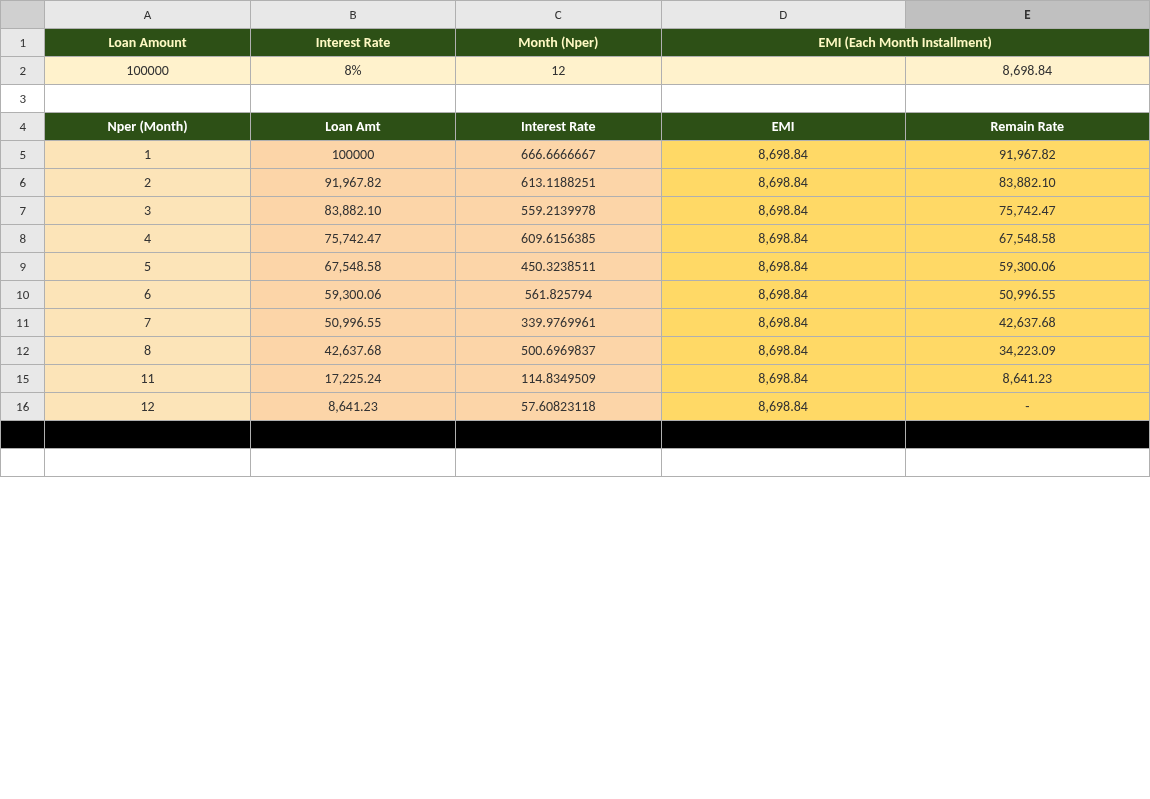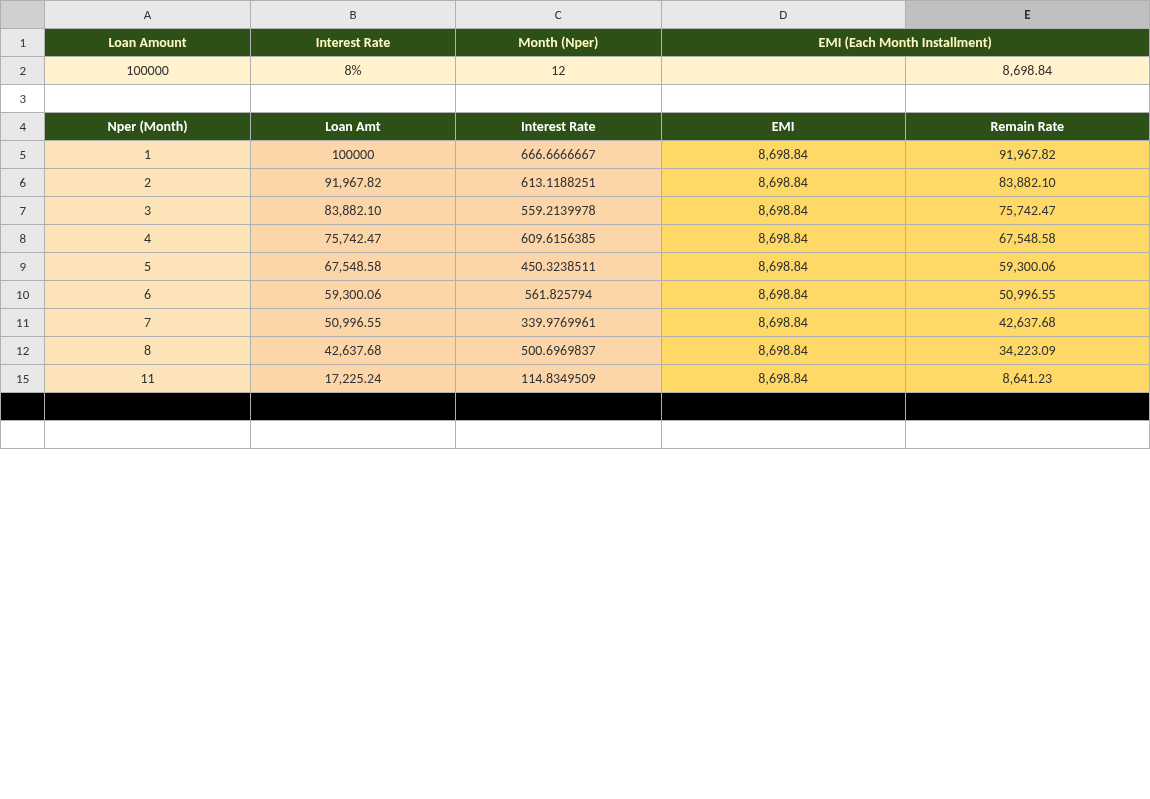--- a/index.html
+++ b/index.html
@@ -248,20 +248,28 @@
         <td class="remain-cell">34,223.09</td>
       </tr>
       <tr>
         <td class="row-header">15</td>
         <td class="nper-cell">11</td>
         <td class="data-cell">17,225.24</td>
         <td class="data-cell">114.8349509</td>
         <td class="emi-cell">8,698.84</td>
         <td class="remain-cell">8,641.23</td>
       </tr>
+      <tr>
+        <td class="row-header">16</td>
+        <td class="nper-cell">12</td>
+        <td class="data-cell">8,641.23</td>
+        <td class="data-cell">57.60823118</td>
+        <td class="emi-cell">8,698.84</td>
+        <td class="remain-cell">-</td>
+      </tr>
       <tr class="black-row">
         <td></td>
         <td></td>
         <td></td>
         <td></td>
         <td></td>
         <td></td>
       </tr>
       <tr class="white-row">
         <td></td>

